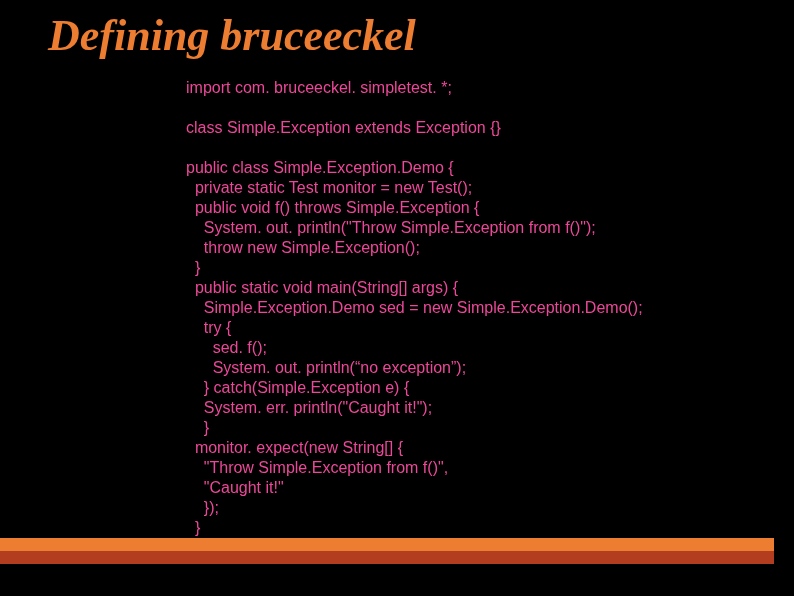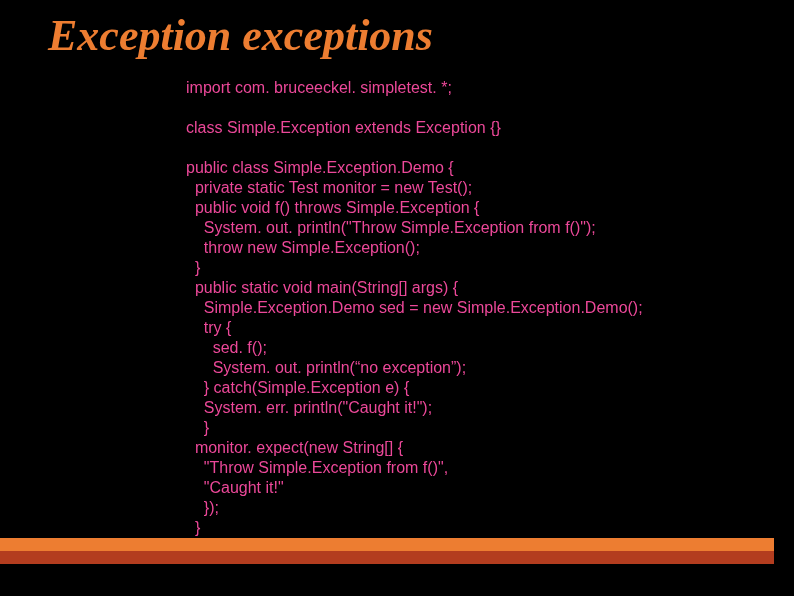--- a/index.html
+++ b/index.html
@@ -60,21 +60,21 @@
   .bar.bottom {
     top: 13px;
     background: #B33D1F;
   }
 </style>
 </head>
 <body>
 
 <div class="slide">
 
-  <div class="title">Exception exceptions</div>
+  <div class="title">Defining bruceeckel</div>
 
   <div class="code-block">import com. bruceeckel. simpletest. *;
 
 class Simple.Exception extends Exception {}
 
 public class Simple.Exception.Demo {
   private static Test monitor = new Test();
   public void f() throws Simple.Exception {
     System. out. println("Throw Simple.Exception from f()");
     throw new Simple.Exception();

